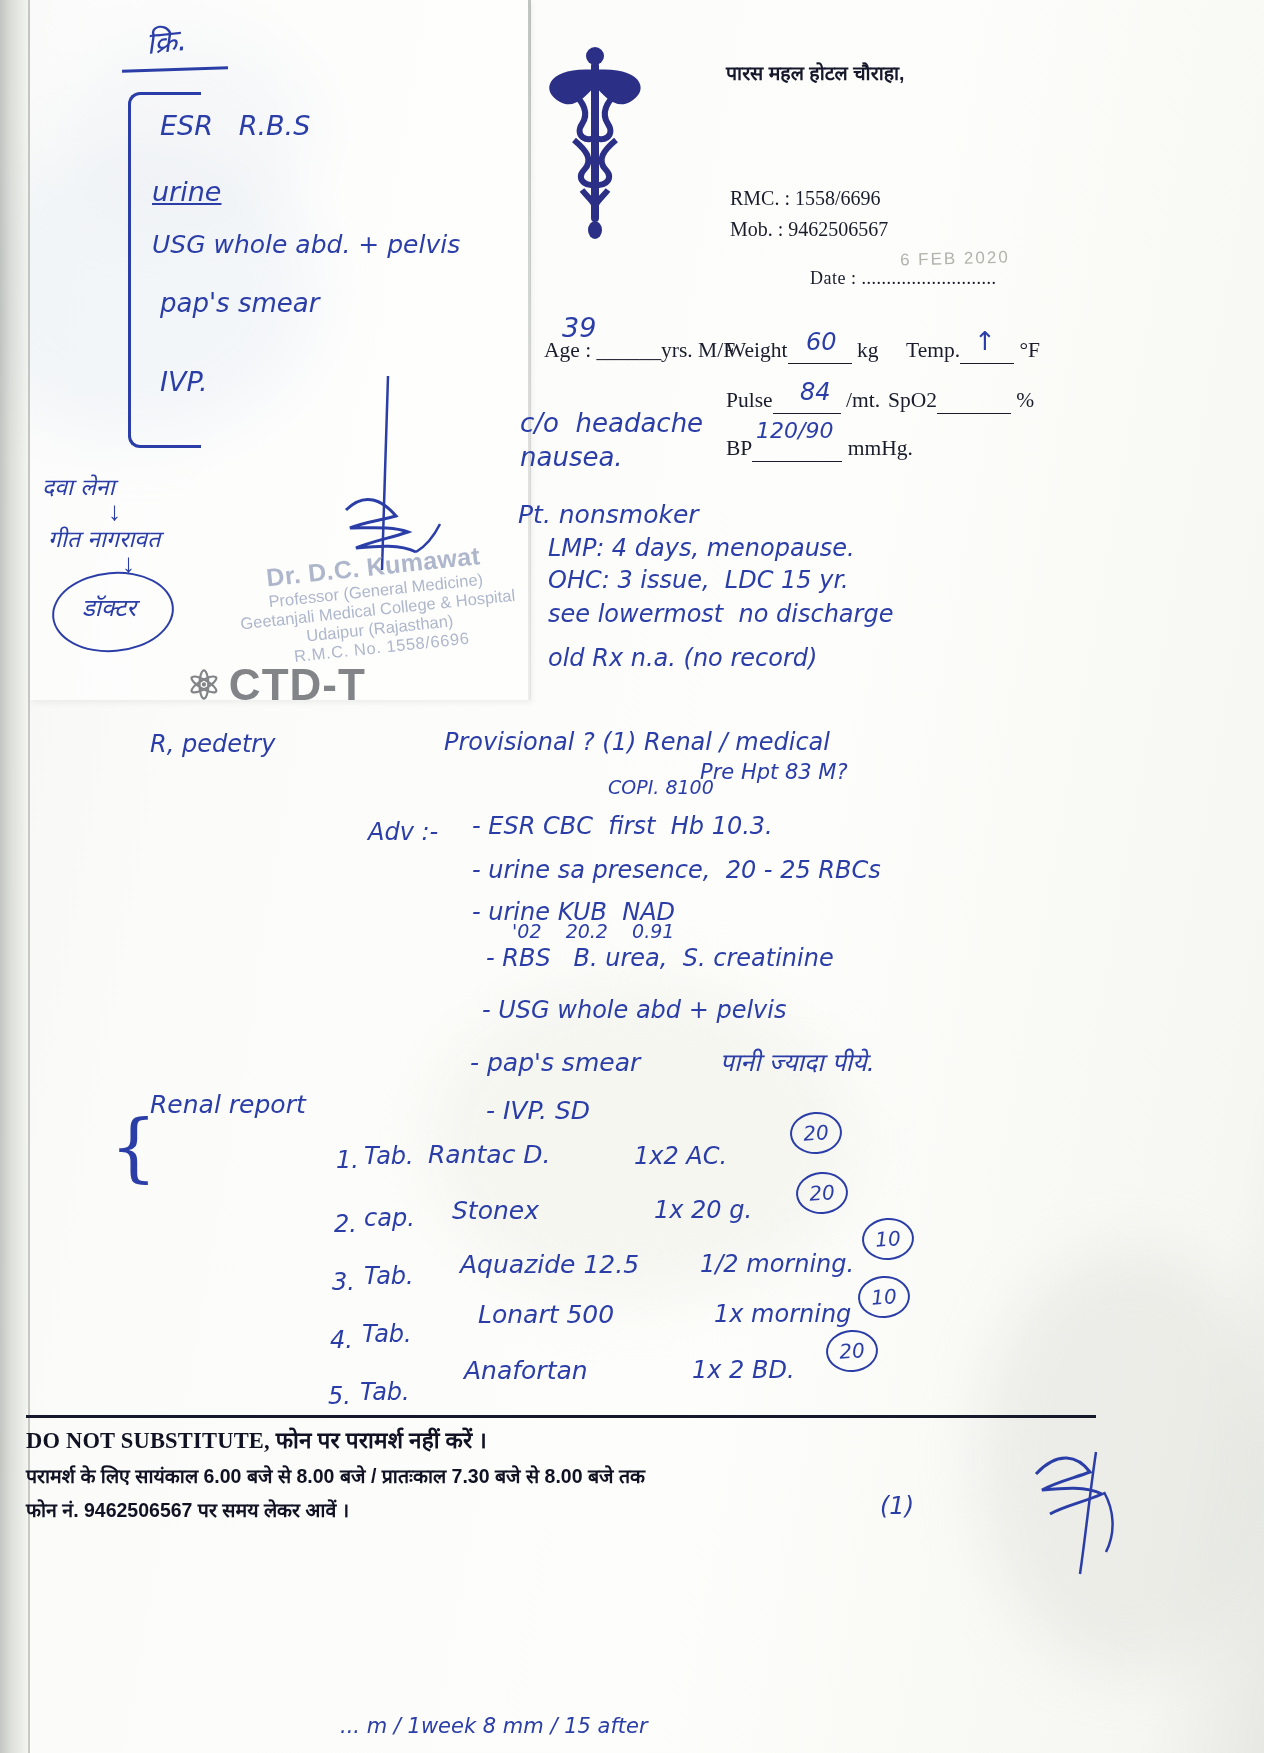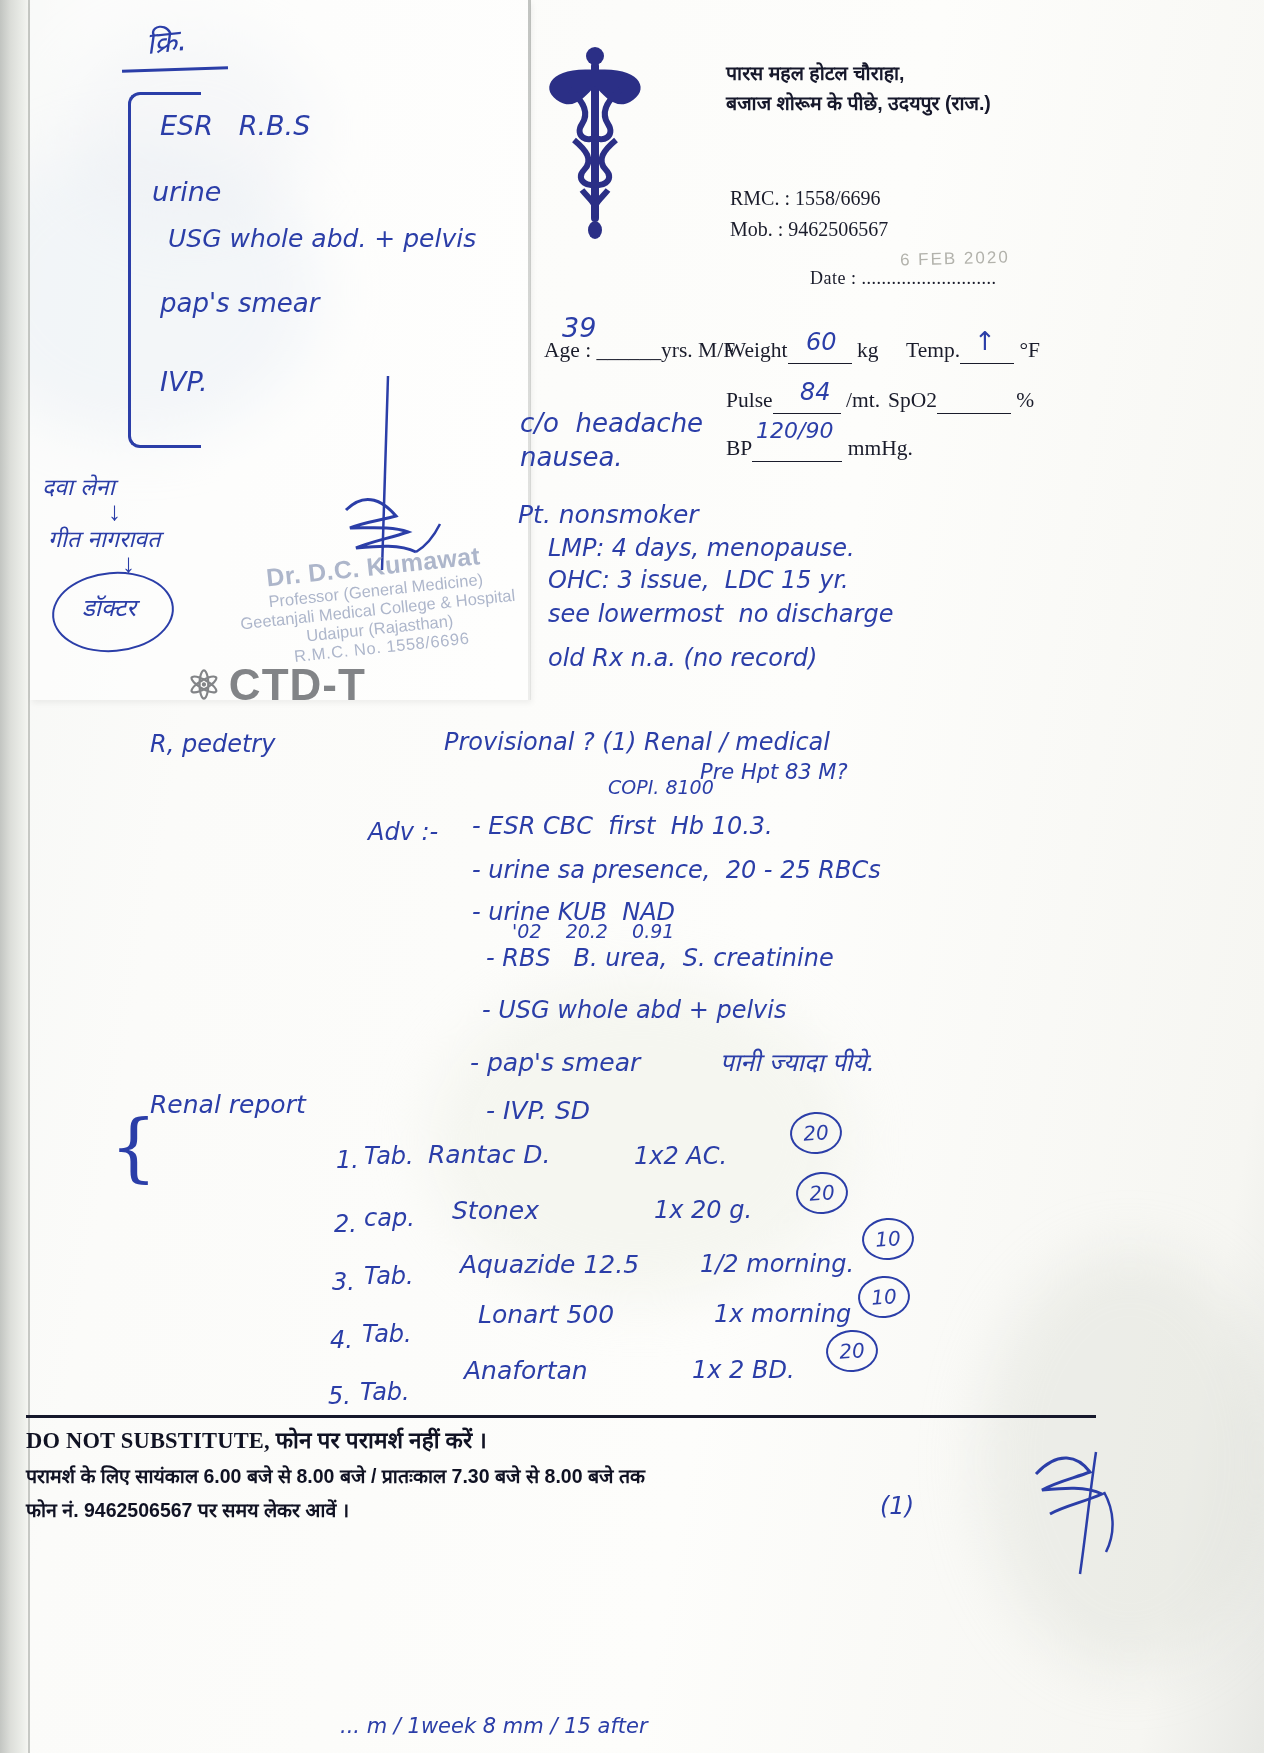--- a/index.html
+++ b/index.html
@@ -231,21 +231,20 @@
         <path d="M86 100 C 74 110, 66 120, 76 130 C 86 140, 70 150, 62 142" stroke="#2b2f86" stroke-width="6" fill="none"></path>
         <path d="M52 150 C 60 160, 70 166, 64 176" stroke="#2b2f86" stroke-width="6" fill="none"></path>
         <path d="M78 150 C 70 160, 60 166, 66 176" stroke="#2b2f86" stroke-width="6" fill="none"></path>
         <ellipse cx="65" cy="190" rx="7" ry="9"></ellipse>
       </g>
     </svg>
   </div>
 
   <div id="address">
     <div>पारस महल होटल चौराहा,</div>
-    <div>बजाज शोरूम के पीछे, उदयपुर (राज.)</div>
   </div>
 
   <div id="reg">
     <div>RMC. : 1558/6696</div>
     <div>Mob. : 9462506567</div>
   </div>
 
   <div id="date-row">Date : ...........................</div>
   <div id="date-stamp">6 FEB 2020</div>
 
@@ -282,22 +281,22 @@
     <span>mmHg.</span>
   </div>
   <div class="hw hw-i" style="left:756px; top:418px; font-size:22px;">120/90</div>
 
   <div class="hw hw-i" style="left:146px; top:20px; font-size:30px; transform:rotate(-6deg);">क्रि.</div>
   <div style="position:absolute; left:122px; top:68px; width:106px; height:2.5px; background:#2b3ea8; transform:rotate(-2deg);"></div>
 
   <div id="bracket"></div>
 
   <div class="hw hw-i" style="left:160px; top:110px; font-size:27px;">ESR   R.B.S</div>
-  <div class="hw hw-i" style="left:152px; top:176px; font-size:27px;">urine</div>
-  <div class="hw hw-i" style="left:152px; top:224px; font-size:25px;margin-left:16px;">USG whole abd. + pelvis</div>
+  <div class="hw hw-i" style="left:152px; top:176px; font-size:27px;text-decoration:underline;">urine</div>
+  <div class="hw hw-i" style="left:152px; top:230px; font-size:25px;">USG whole abd. + pelvis</div>
   <div class="hw hw-i" style="left:160px; top:288px; font-size:26px;">pap's smear</div>
   <div class="hw hw-i" style="left:160px; top:366px; font-size:27px;">IVP.</div>
 
   <div class="hw hw-i" style="left:42px; top:470px; font-size:23px;">दवा लेना</div>
   <div class="arrow-v" style="left:108px; top:496px;">↓</div>
   <div class="hw hw-i" style="left:48px; top:522px; font-size:23px;">गीत नागरावत</div>
   <div class="arrow-v" style="left:122px; top:548px;">↓</div>
   <div id="oval"></div>
   <div class="hw hw-i" style="left:82px; top:590px; font-size:24px;">डॉक्टर</div>
 

